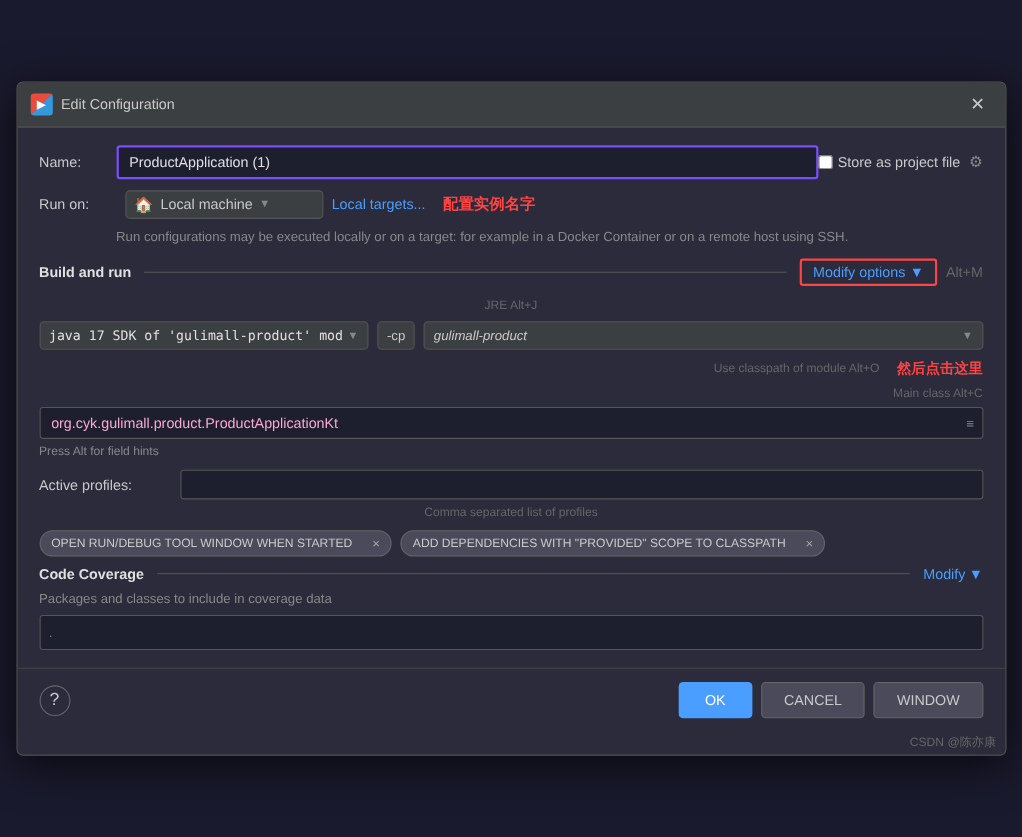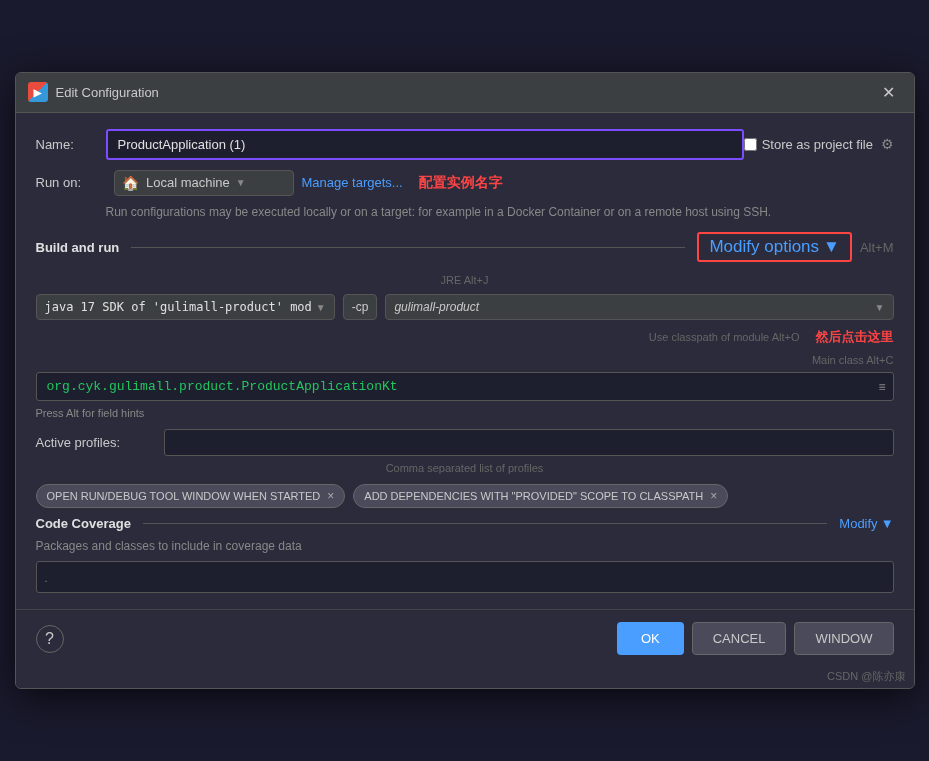--- a/index.html
+++ b/index.html
@@ -147,21 +147,21 @@
     .section-divider {
       flex: 1;
       height: 1px;
       background: #555;
     }
     .modify-options-btn {
       background: none;
       border: 2px solid #ff4444;
       border-radius: 3px;
       color: #4a9eff;
-      font-size: 17px;
+      font-size: 13px;
       cursor: pointer;
       padding: 3px 10px;
       display: flex;
       align-items: center;
       gap: 4px;
     }
     .shortcut-hint {
       color: #666;
       font-size: 13px;
       margin-left: 4px;
@@ -232,23 +232,23 @@
     }
     .main-class-row {
       position: relative;
       margin-bottom: 6px;
     }
     .main-class-input {
       width: 100%;
       background: #1e1f2e;
       border: 1px solid #555;
       border-radius: 3px;
-      color: #22c55e;
-      font-size: 13px;
-      font-family: Liberation Mono, monospace;
+      color: #f9a8d4;
+      font-size: 13px;
+      font-family: Liberation Sans, sans-serif;
       padding: 6px 30px 6px 10px;
       outline: none;
     }
     .fold-icon {
       position: absolute;
       right: 8px;
       top: 50%;
       transform: translateY(-50%);
       color: #888;
       font-size: 12px;
@@ -293,21 +293,21 @@
     }
     .tag {
       background: #4a4a5a;
       border: 1px solid #666;
       border-radius: 12px;
       color: #c9c9c9;
       font-size: 11px;
       padding: 4px 10px;
       display: flex;
       align-items: center;
-      gap: 7px;
+      gap: 18px;
     }
     .tag-close {
       cursor: pointer;
       color: #aaa;
       font-size: 12px;
     }
     .code-coverage-section {
     }
     .coverage-header {
       display: flex;
@@ -442,21 +442,21 @@
       </div>
     </div>
 
     <div class="run-on-row">
       <span class="form-label">Run on:</span>
       <div class="run-on-dropdown">
         <span class="home-icon">🏠</span>
         <span>Local machine</span>
         <span class="chevron">▼</span>
       </div>
-      <a class="manage-link">Manage targets...</a>
+      <a class="manage-link">Local targets...</a>
       <span class="annotation-red">配置实例名字</span>
     </div>
 
     <div class="hint-text">Run configurations may be executed locally or on a target: for example in a Docker Container or on a remote host using SSH.</div>
 
     <div class="section-header">
       <span class="section-title">Build and run</span>
       <div class="section-divider"></div>
       <div style="display:flex;align-items:center;gap:4px;">
         <button class="modify-options-btn">

